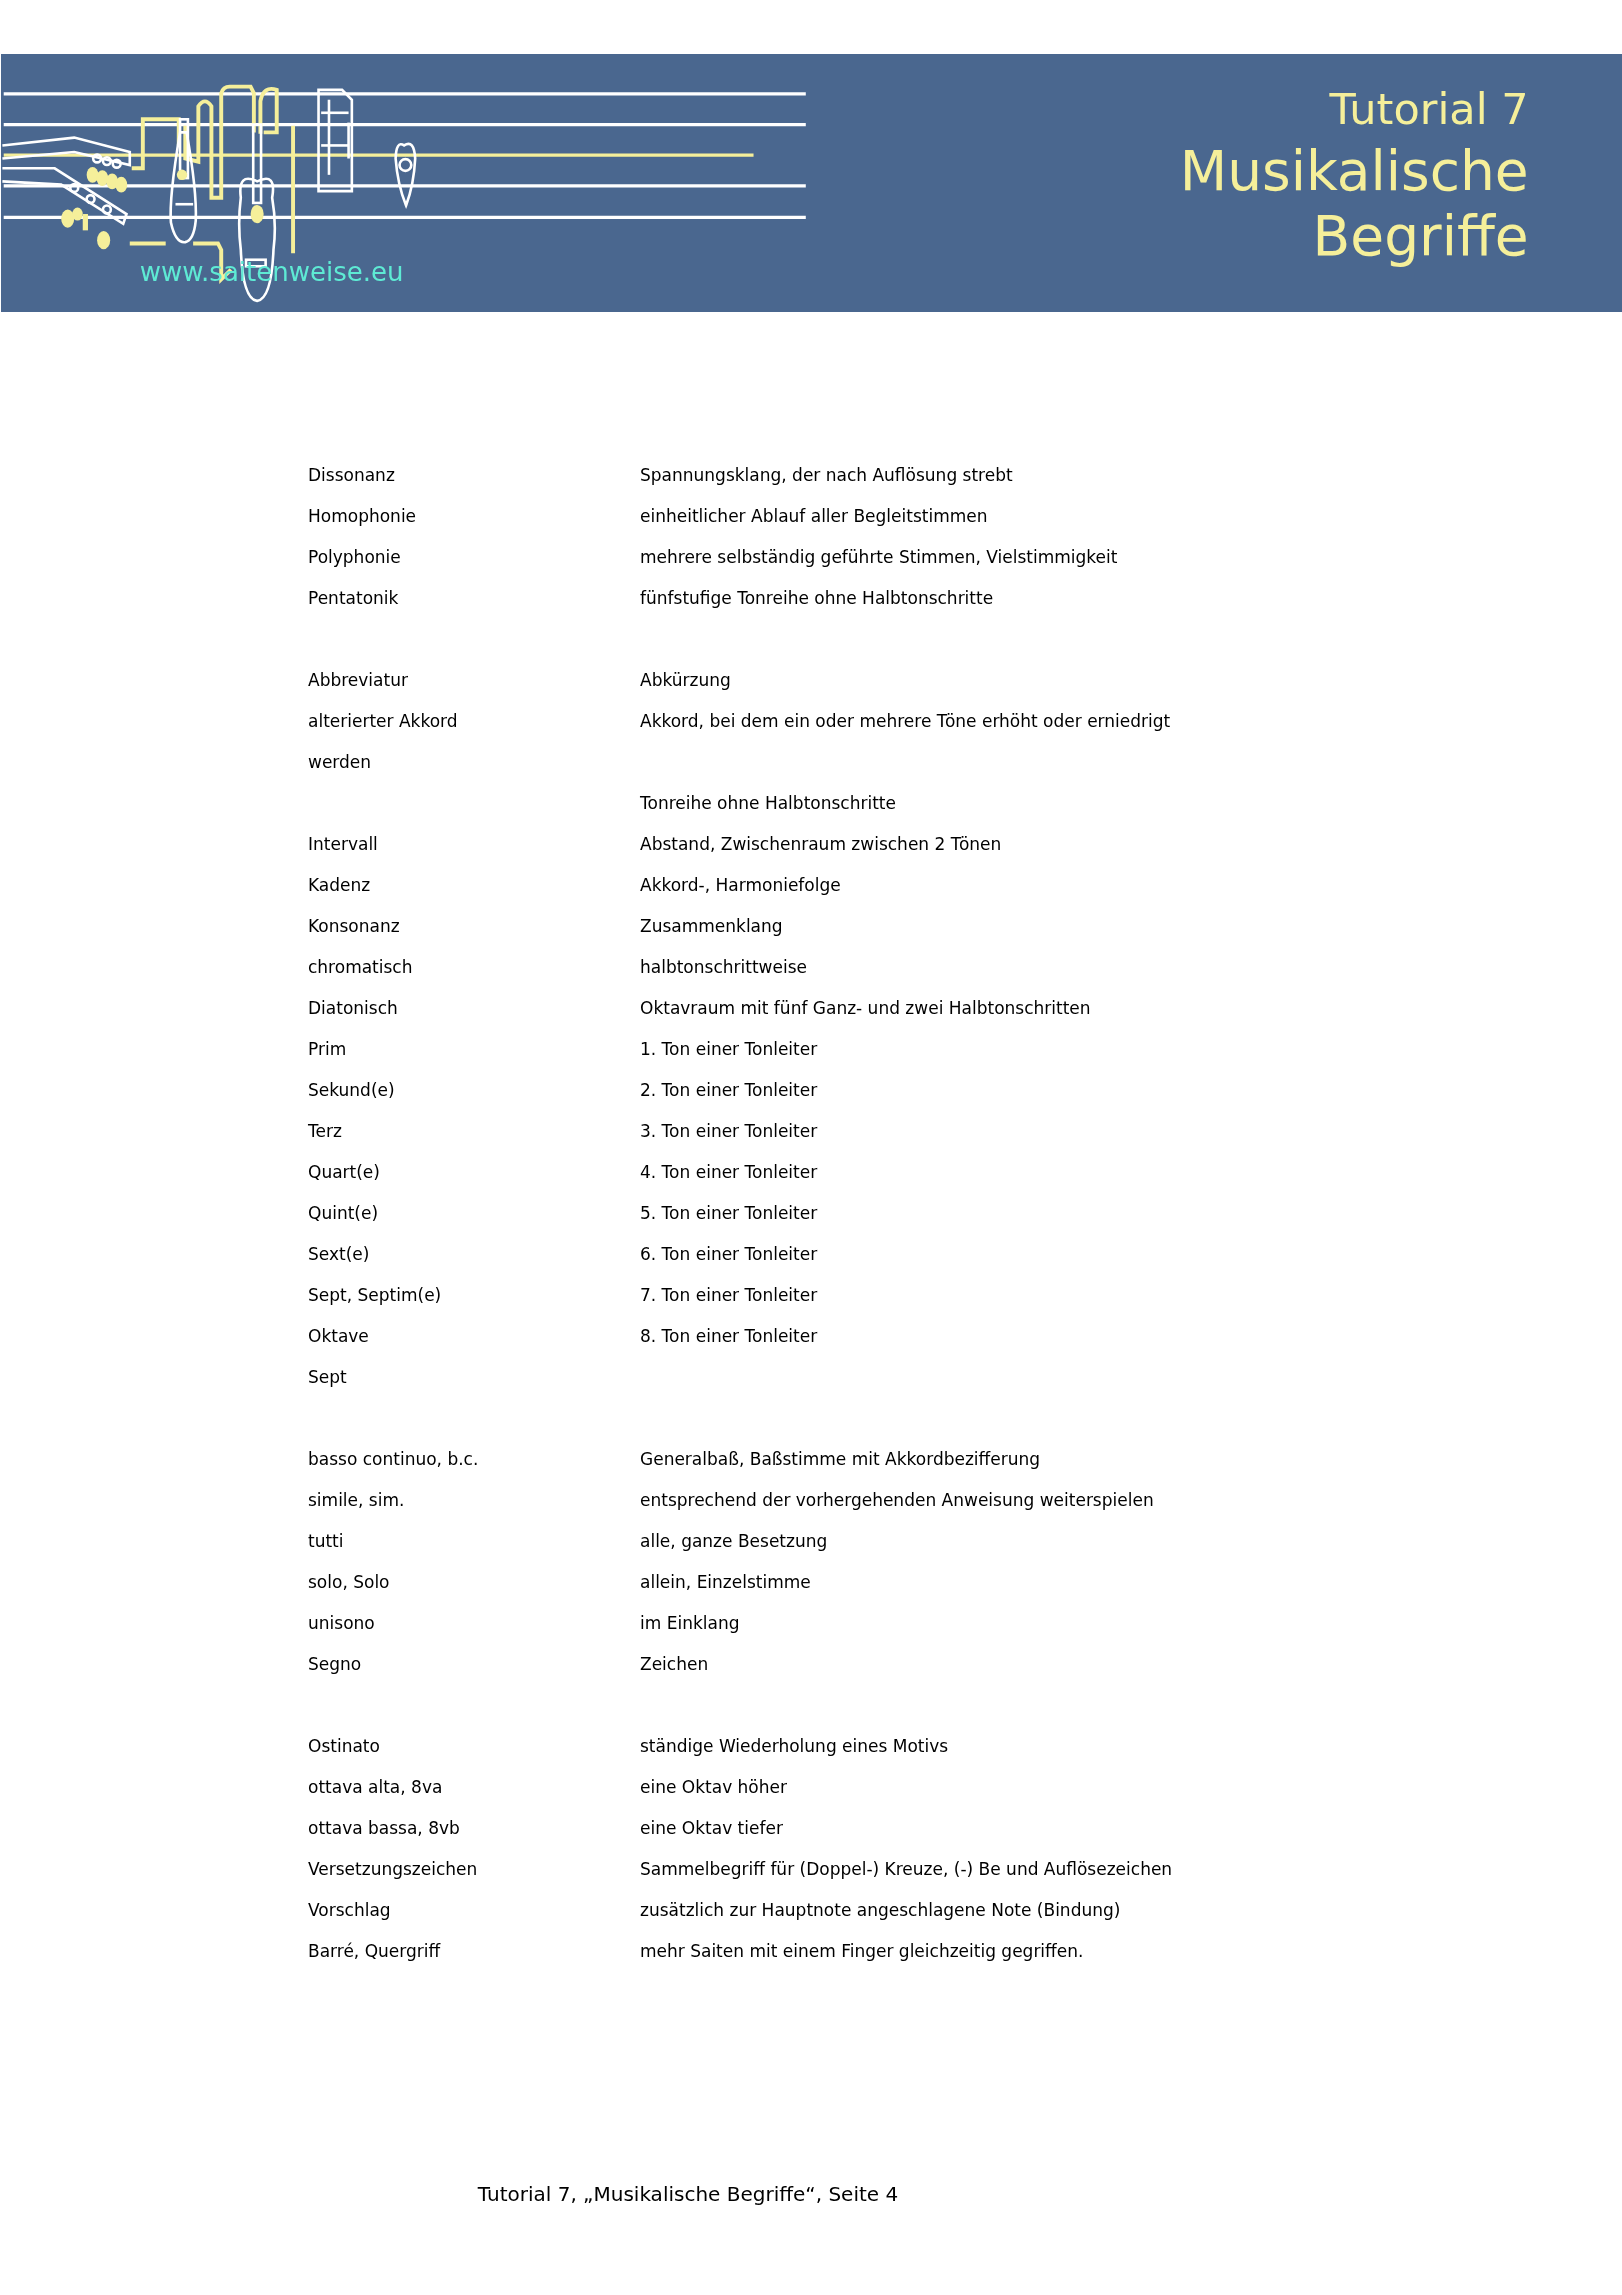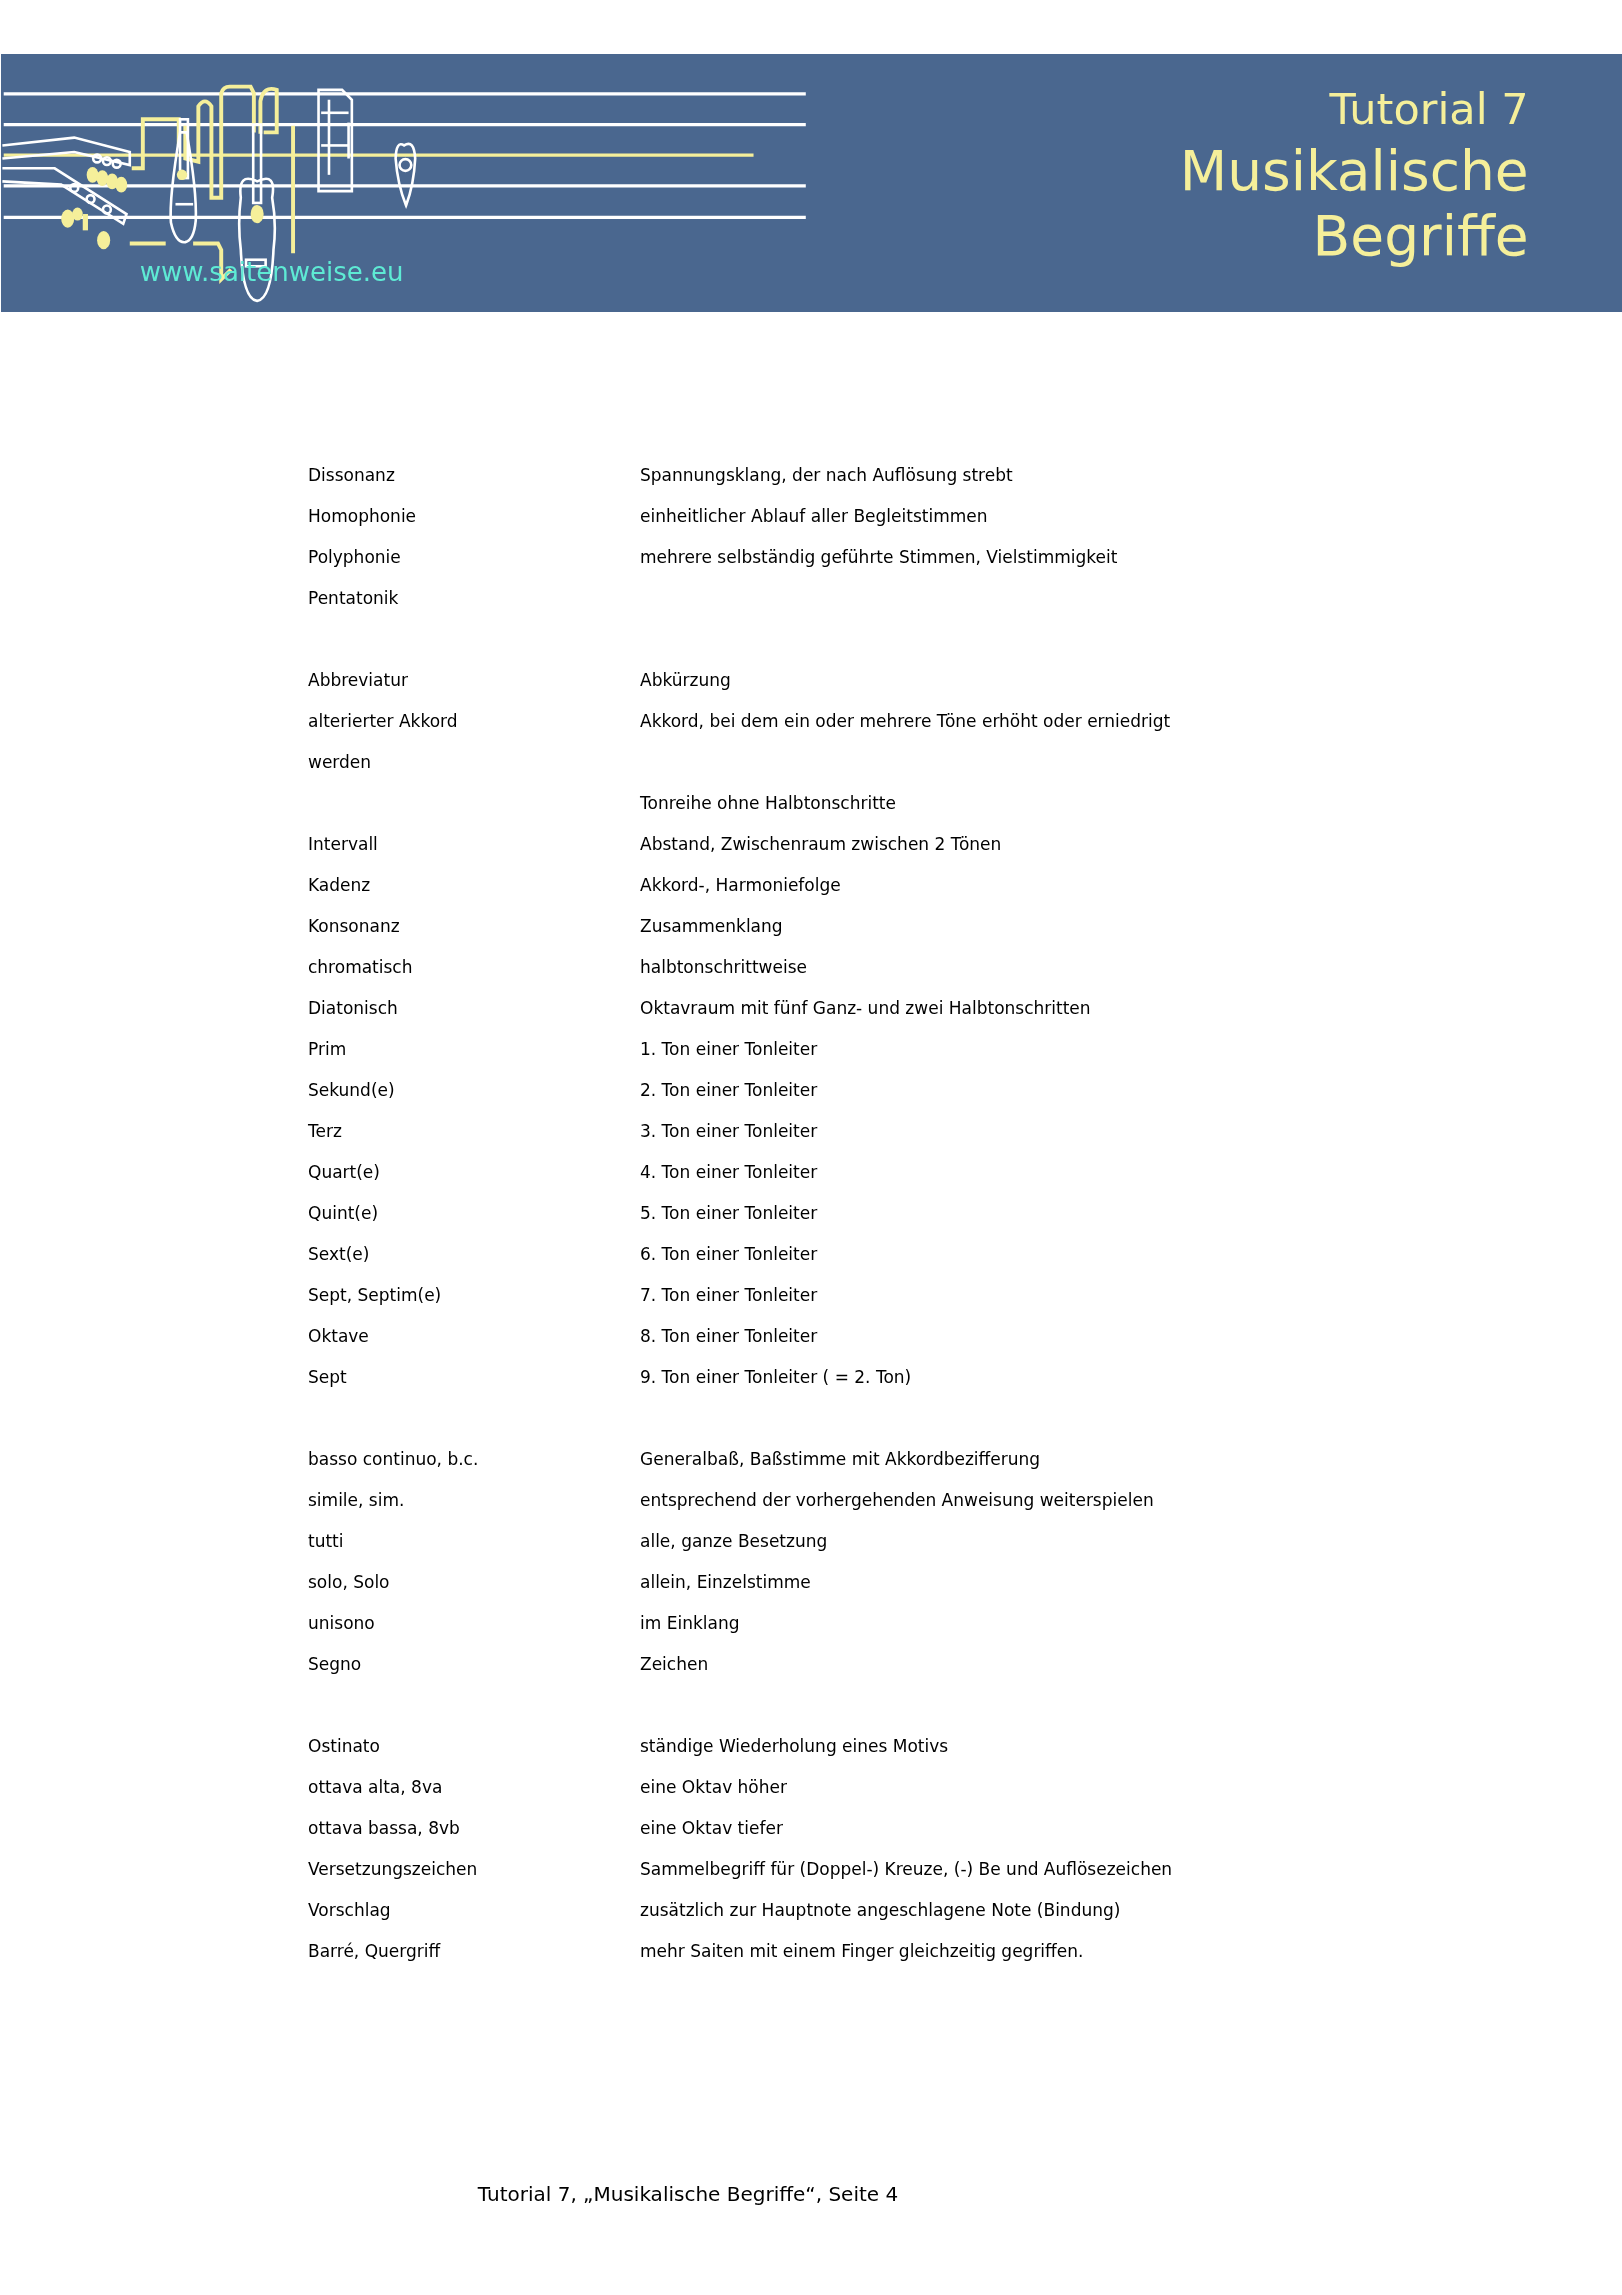--- a/index.html
+++ b/index.html
@@ -109,20 +109,21 @@
     <div class="row">
       <span class="term">Homophonie</span>
       <span class="def">einheitlicher Ablauf aller Begleitstimmen</span>
     </div>
     <div class="row">
       <span class="term">Polyphonie</span>
       <span class="def">mehrere selbständig geführte Stimmen, Vielstimmigkeit</span>
     </div>
     <div class="row">
       <span class="term">Pentatonik</span>
+      <span class="def">fünfstufige Tonreihe ohne Halbtonschritte</span>
     </div>
     <div class="spacer"></div>
     <div class="row">
       <span class="term">Abbreviatur</span>
       <span class="def">Abkürzung</span>
     </div>
     <div class="row">
       <span class="term">alterierter Akkord</span>
       <span class="def">Akkord, bei dem ein oder mehrere Töne erhöht oder erniedrigt</span>
     </div>
@@ -181,21 +182,20 @@
     <div class="row">
       <span class="term">Sept, Septim(e)</span>
       <span class="def">7. Ton einer Tonleiter</span>
     </div>
     <div class="row">
       <span class="term">Oktave</span>
       <span class="def">8. Ton einer Tonleiter</span>
     </div>
     <div class="row">
       <span class="term">Sept</span>
-      <span class="def">9. Ton einer Tonleiter ( = 2. Ton)</span>
     </div>
     <div class="spacer"></div>
     <div class="row">
       <span class="term">basso continuo, b.c.</span>
       <span class="def">Generalbaß, Baßstimme mit Akkordbezifferung</span>
     </div>
     <div class="row">
       <span class="term">simile, sim.</span>
       <span class="def">entsprechend der vorhergehenden Anweisung weiterspielen</span>
     </div>

